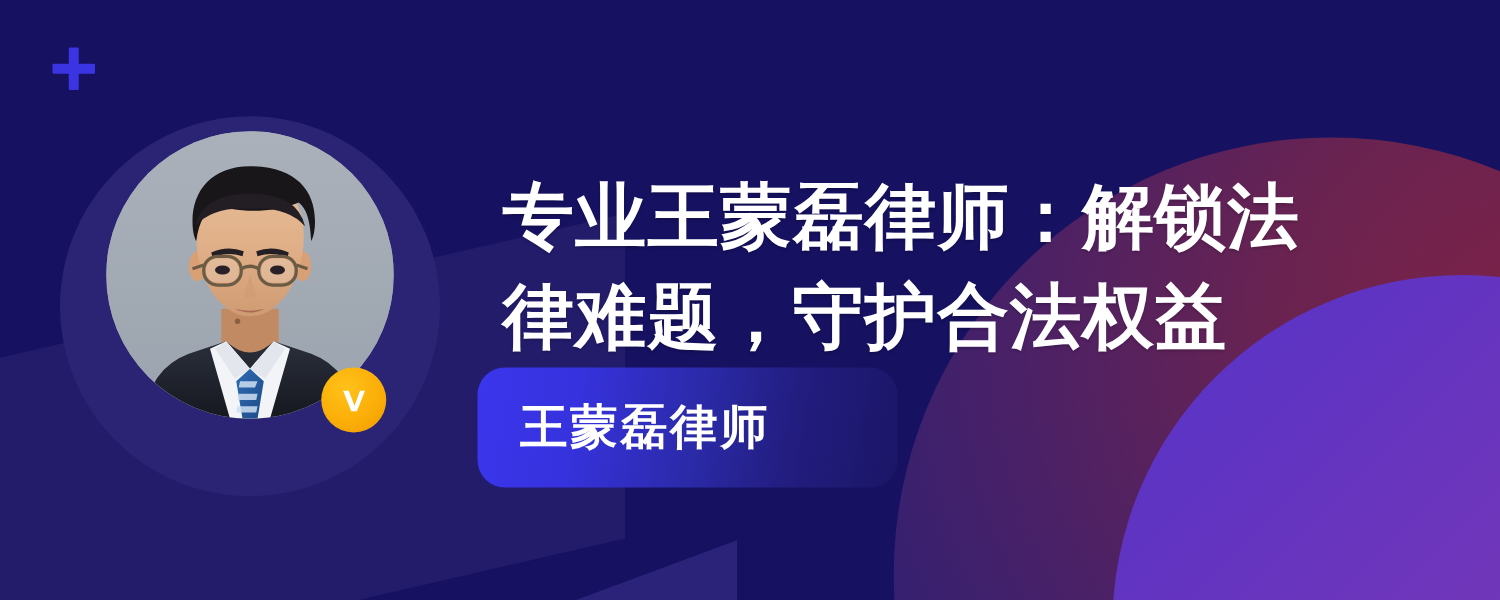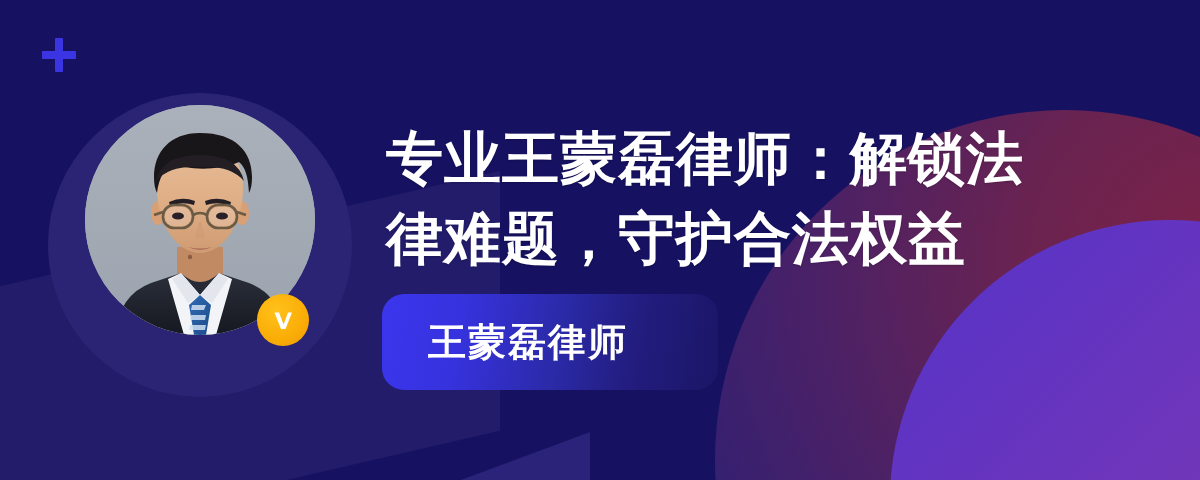--- a/index.html
+++ b/index.html
@@ -146,42 +146,42 @@
   
 
   .content {
     position: absolute;
     left: 386px;
     top: 118px;
     width: 700px;
   }
 
   .headline {
-    margin: 0;
+    margin: 16px;
     color: #ffffff;
     font-size: 57px;
     line-height: 80px;
     font-weight: 700;
     letter-spacing: 1px;
     max-width: 672px;
     text-shadow: 0 1px 2px rgba(0,0,0,.18);
   }
 
   .name-pill {
     position: absolute;
     left: 382px;
     top: 294px;
     width: 336px;
     height: 96px;
     border-radius: 22px;
     background: linear-gradient(100deg, #3b36ed 0%, #3632dd 24%, #2b2aa8 52%, #221d7f 74%, #1b1666 100%);
     display: flex;
     align-items: center;
     box-sizing: border-box;
-    padding-left: 46px;
+    padding-left: 34px;
   }
 
   .name-pill-label {
     color: #ffffff;
     font-size: 38px;
     font-weight: 700;
     letter-spacing: 2px;
     line-height: 1;
   }
 </style>

